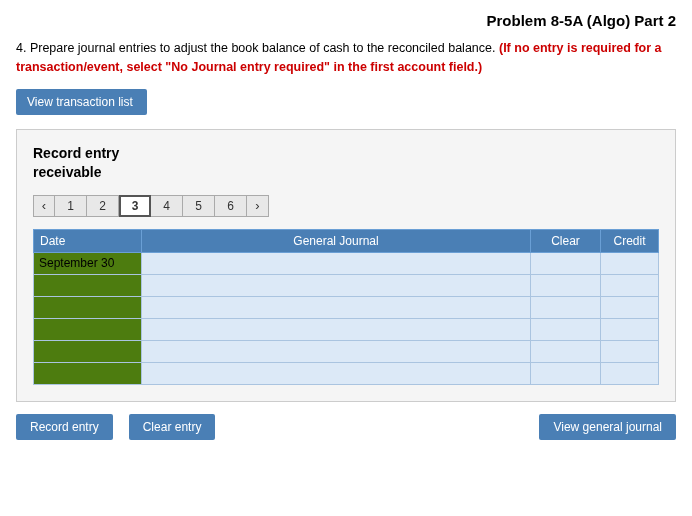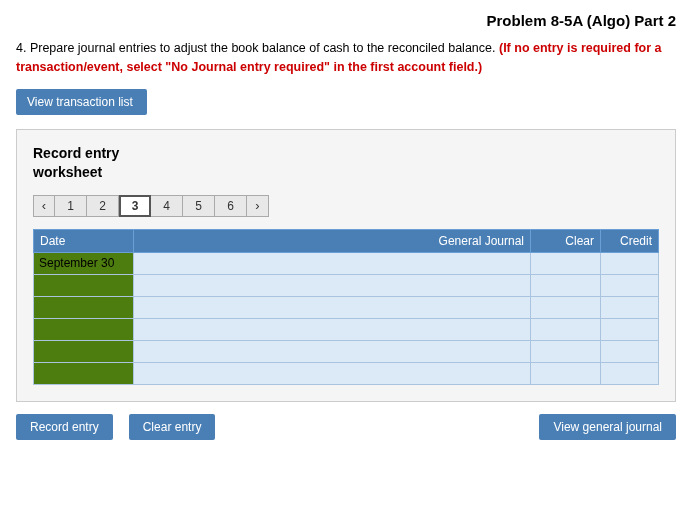--- a/index.html
+++ b/index.html
@@ -108,21 +108,21 @@
     .journal-table {
       width: 100%;
       border-collapse: collapse;
       font-size: 12px;
     }
     .journal-table th {
       background: #4a7fb5;
       color: #fff;
       border: 1px solid #6a9fd5;
       padding: 4px 6px;
-      text-align: right;
+      text-align: center;
       font-weight: normal;
     }
     .journal-table th.left { text-align: left; }
     .journal-table td {
       border: 1px solid #aac4e0;
       padding: 3px 5px;
       background: #dce9f7;
       height: 22px;
     }
     .journal-table td.date-col {
@@ -130,21 +130,21 @@
       color: #333;
     }
     .journal-table td input {
       width: 100%;
       border: none;
       background: transparent;
       font-size: 12px;
       outline: none;
       padding: 0;
     }
-    .col-date { width: 100px; }
+    .col-date { width: 108px; }
     .col-gj { }
     .col-debit { width: 70px; }
     .col-credit { width: 58px; }
     .action-row {
       display: flex;
       justify-content: space-between;
       margin-top: 12px;
       align-items: center;
     }
     .action-row .left-btns {
@@ -162,21 +162,21 @@
 <div class="instructions">
   <span>4. Prepare journal entries to adjust the book balance of cash to the reconciled balance.</span>
   <span class="highlight">(If no entry is required for a transaction/event, select "No Journal entry required" in the first account field.)</span>
 </div>
 
 <button class="btn-blue view-transaction-btn">View transaction list</button>
 
 <div class="worksheet-panel">
   <div class="worksheet-title">
     <span>Record entry</span><br>
-    <span>worksheet</span>
+    <span>receivable</span>
   </div>
 
   <div class="tabs-row">
     <button class="tab-arrow">‹</button>
     <div class="tab-item">1</div>
     <div class="tab-item">2</div>
     <div class="tab-item active">3</div>
     <div class="tab-item">4</div>
     <div class="tab-item">5</div>
     <div class="tab-item">6</div>

